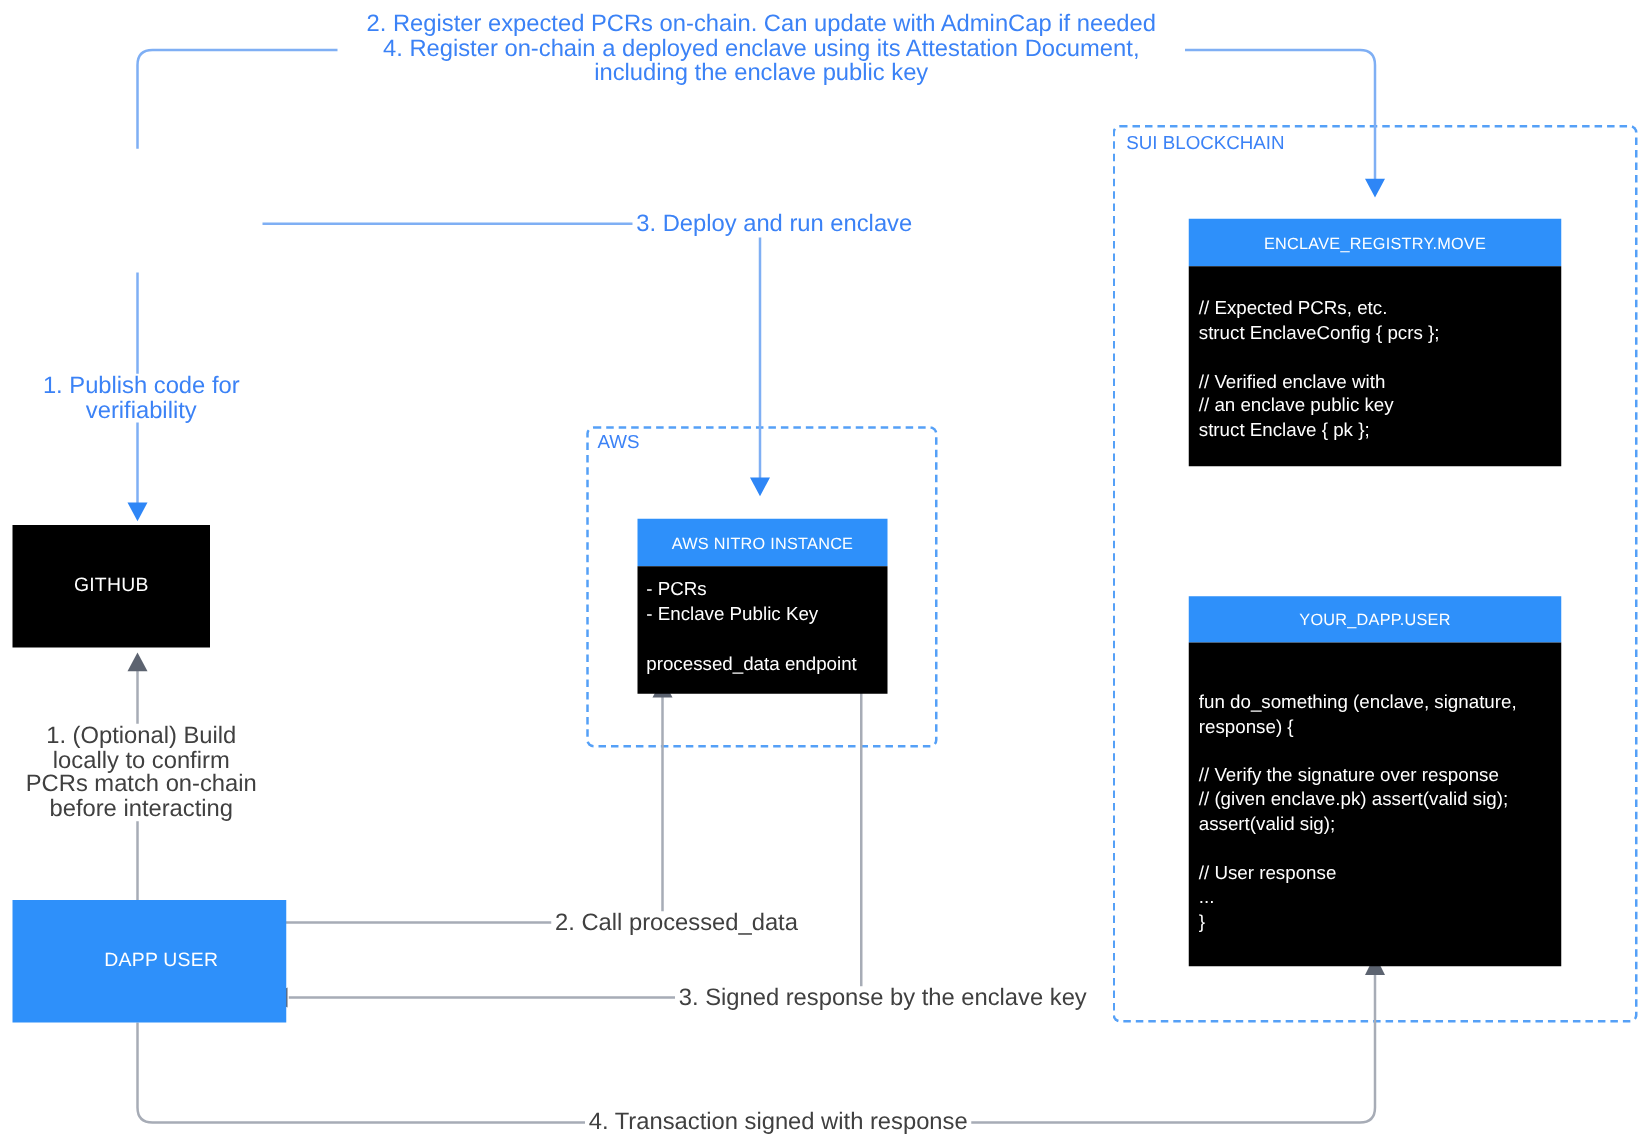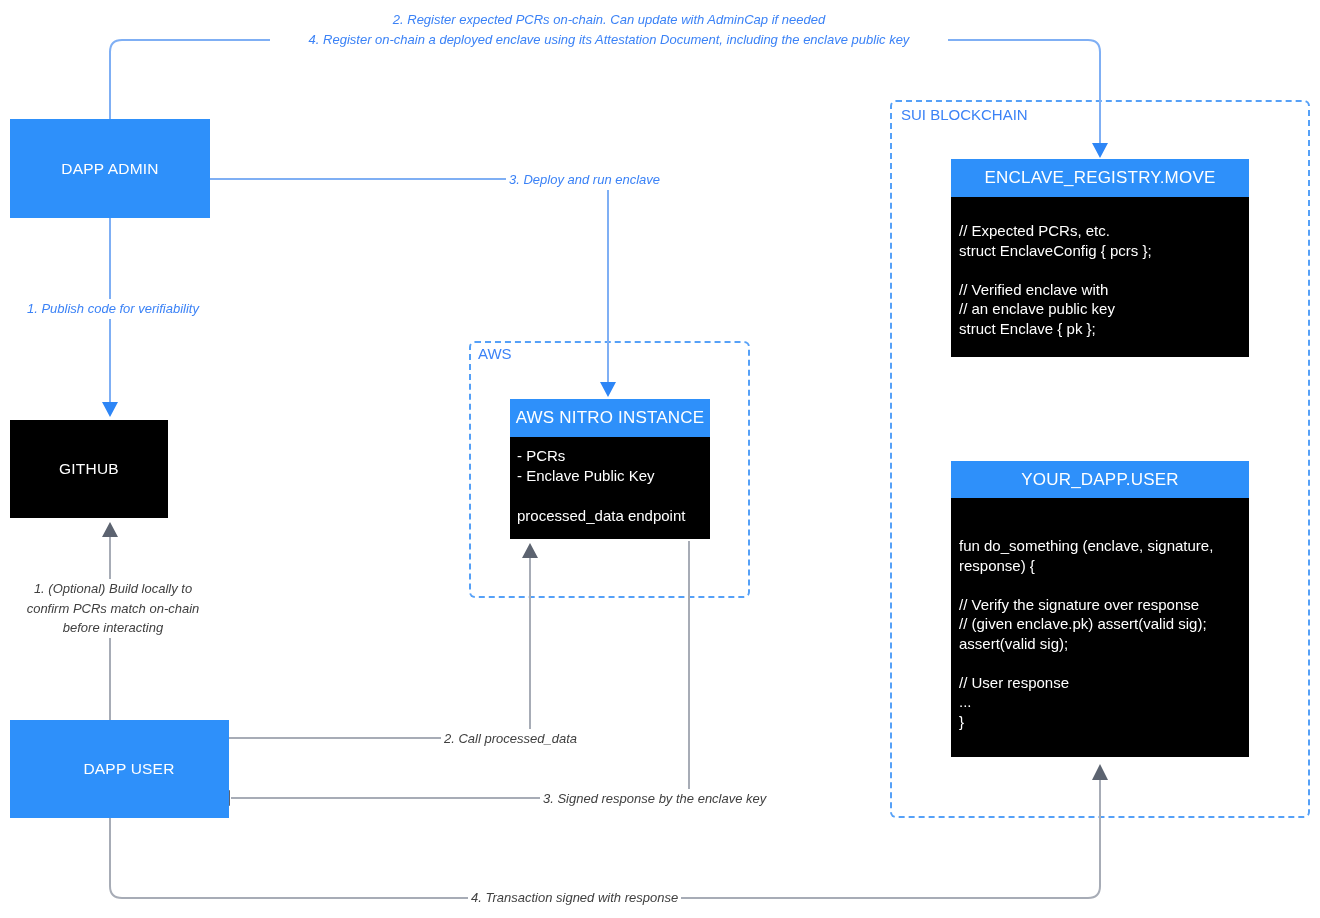--- a/index.html
+++ b/index.html
@@ -28,40 +28,39 @@
   }
   .node.blue{background:#2E90FA;}
   .node.black{background:#000000;}
   #node-dapp-admin{left:10px;top:119px;width:200px;height:99px;}
   #node-github{left:10px;top:420px;width:158px;height:98px;}
   #node-dapp-user{left:10px;top:720px;width:200px;height:98px;padding-left:19px;}
   
   .codebox{position:absolute;z-index:3;}
   .codebox .head{
     background:#2E90FA;color:#fff;display:flex;align-items:center;justify-content:center;
-    font-size:17px;font-weight:500;letter-spacing:.2px;
+    font-size:13px;font-weight:500;letter-spacing:.2px;margin-top:16px;
   }
   .codebox .body{
     background:#000;color:#fff;font-size:15px;font-weight:500;
     white-space:pre-line;box-sizing:border-box;
   }
   #node-nitro{left:510px;top:399px;width:200px;}
   #node-nitro .head{height:38px;}
   #node-nitro .body{height:102px;line-height:20px;padding:9px 4px 0 7px;}
   #node-enclave-registry{left:951px;top:159px;width:298px;}
   #node-enclave-registry .head{height:38px;}
   #node-enclave-registry .body{height:160px;line-height:19.5px;padding:24px 6px 0 8px;}
   #node-your-dapp{left:951px;top:461px;width:298px;}
   #node-your-dapp .head{height:37px;}
   #node-your-dapp .body{height:259px;line-height:19.5px;padding:38px 4px 0 8px;}
   
   .edge-label{
-    position:absolute;background:#ffffff;font-size:13px;line-height:19.5px;z-index:4;
+    position:absolute;background:#ffffff;font-size:19px;line-height:19.5px;z-index:4;
     padding:0 3px;
-    font-style:italic;
   }
   .edge-label.blue{color:#3B82F6;}
   .edge-label.gray{color:#404040;}
   #label-register{left:270px;top:10px;width:672px;text-align:center;}
   #label-publish{left:18px;top:299px;width:184px;text-align:center;}
   #label-deploy{left:506px;top:170px;}
   #label-build{left:14px;top:579px;width:192px;text-align:center;}
   #label-call{left:441px;top:729px;}
   #label-signed{left:540px;top:789px;}
   #label-txn{left:468px;top:888px;}
@@ -107,23 +106,20 @@
       <path d="M689,541 V798 H231" fill="none" stroke="#A7ACB6" stroke-width="2"></path>
       <polygon points="230,790 230,806 214,798" fill="#5C6370"></polygon>
     </g>
 
     <g>
       <path d="M110,818 V886 Q110,898 122,898 H1088 Q1100,898 1100,886 V778" fill="none" stroke="#A7ACB6" stroke-width="2"></path>
       <polygon points="1092,780 1108,780 1100,764" fill="#5C6370"></polygon>
     </g>
   </svg>
 
-  <div class="node blue" id="node-dapp-admin">
-    <span>DAPP ADMIN</span>
-  </div>
   <div class="node black" id="node-github">
     <span>GITHUB</span>
   </div>
   <div class="node blue" id="node-dapp-user">
     <span>DAPP USER</span>
   </div>
 
   <div class="codebox" id="node-nitro">
     <div class="head">AWS NITRO INSTANCE</div>
     <div class="body">- PCRs

